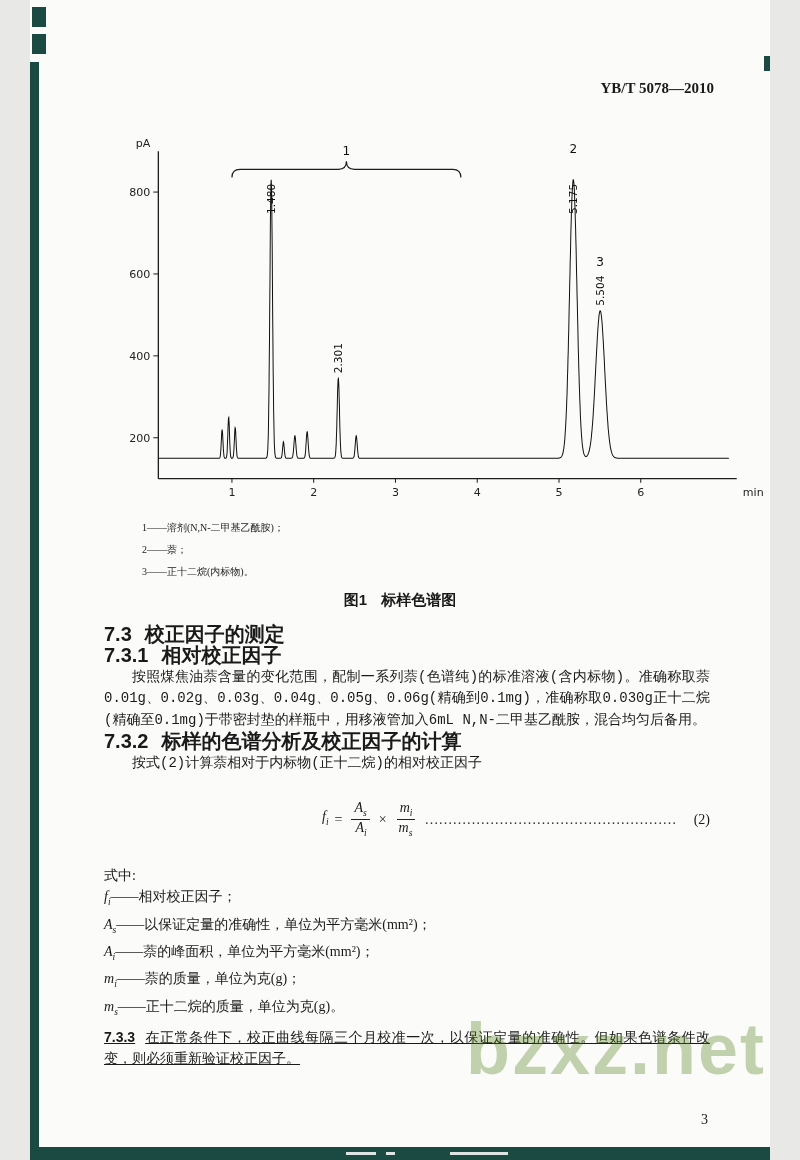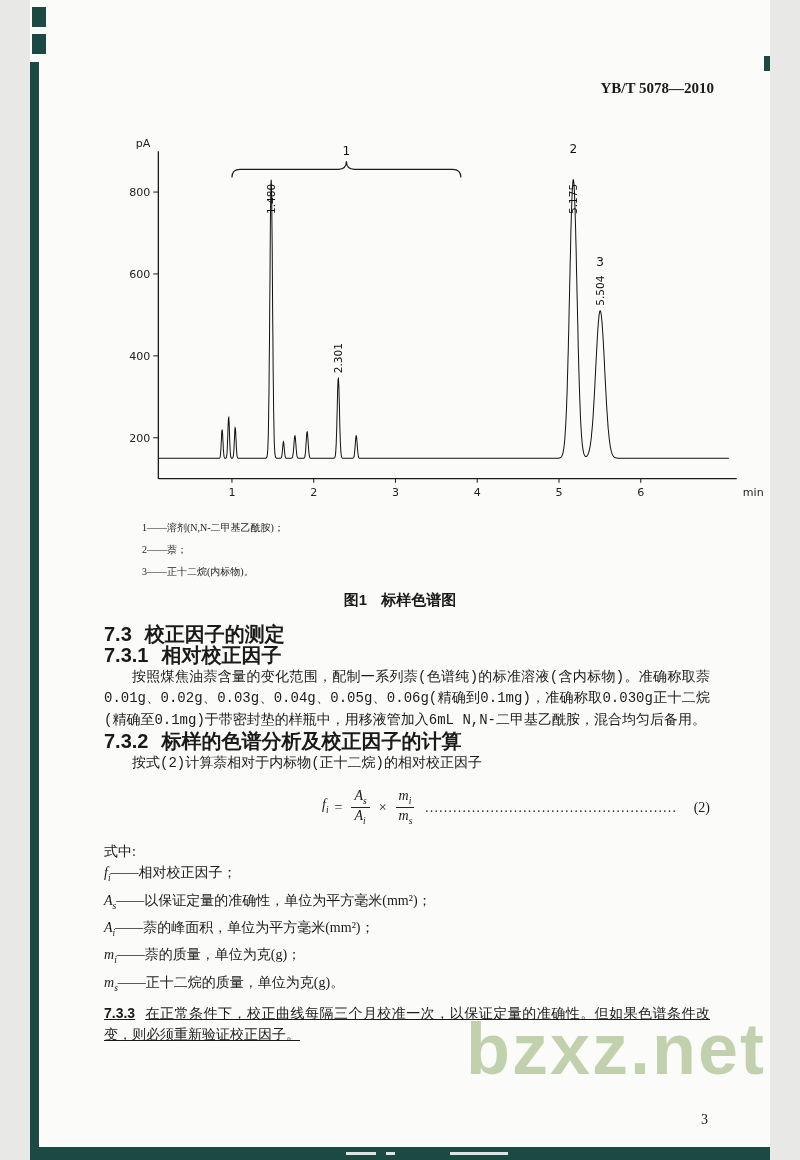--- a/index.html
+++ b/index.html
@@ -22,21 +22,21 @@
   .legend{margin:4px 0 0 112px;font-size:10px;line-height:22px;}
   .caption{text-align:center;margin-top:8px;font-weight:bold;font-size:15px;
            font-family:"Liberation Sans",sans-serif;}
   .cap-label{margin-right:14px;}
   .content{margin:14px 60px 0 74px;font-size:14px;line-height:21.5px;text-align:justify;}
   .h-sec{font-weight:bold;font-family:"Liberation Sans",sans-serif;font-size:20px;}
   .sec-no{margin-right:13px;}
   .para{text-indent:2em;font-family:Liberation Mono, monospace;}
   .f-var{font-style:italic;}
   sub{font-size:9.5px;font-style:italic;}
-  .frac{display:inline-flex;flex-direction:column;align-items:flex-start;margin:4px 3px;line-height:1.15;}
+  .frac{display:inline-flex;flex-direction:column;align-items:flex-end;margin:16px 3px;line-height:1.15;}
   .fr-num{border-bottom:1px solid #222;padding:0 3px;}
   .fr-den{padding:0 3px;}
   .formula-row{display:flex;align-items:center;margin:10px 0;}
   .f-spacer{width:218px;}
   .f-op{margin:0 6px;}
   .f-dots{flex:1;overflow:hidden;white-space:nowrap;margin:0 6px;color:#333;}
   .sym-row{margin:0;}
   .b-sans{font-weight:bold;font-family:"Liberation Sans",sans-serif;margin-right:10px;}
   .page-no{position:absolute;right:62px;top:1112px;font-size:14px;}
   .watermark{position:absolute;right:4px;top:1008px;font-size:72px;font-weight:bold;

